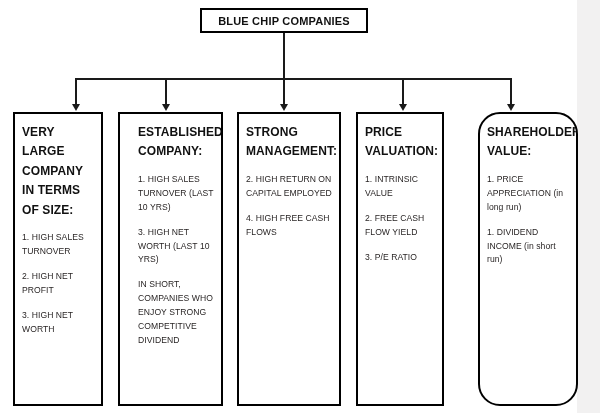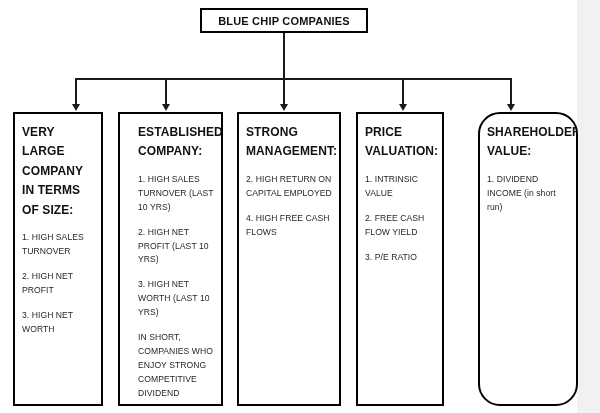--- a/index.html
+++ b/index.html
@@ -155,21 +155,20 @@
       <li class="child-item">1. HIGH SALES TURNOVER</li>
       <li class="child-item">2. HIGH NET PROFIT</li>
       <li class="child-item">3. HIGH NET WORTH</li>
     </ul>
   </div>
 
   <div class="child-box" style="left:118px; width:105px;padding-left:18px;">
     <div class="child-header">ESTABLISHED COMPANY:</div>
     <ul class="child-items">
       <li class="child-item">1. HIGH SALES TURNOVER (LAST 10 YRS)</li>
-      <li class="child-item">2. HIGH NET PROFIT (LAST 10 YRS)</li>
       <li class="child-item">3. HIGH NET WORTH (LAST 10 YRS)</li>
       <li class="child-item">IN SHORT, COMPANIES WHO ENJOY STRONG COMPETITIVE DIVIDEND</li>
     </ul>
   </div>
 
   <div class="child-box" style="left:237px; width:104px;">
     <div class="child-header">STRONG MANAGEMENT:</div>
     <ul class="child-items">
       <li class="child-item">2. HIGH RETURN ON CAPITAL EMPLOYED</li>
       <li class="child-item">4. HIGH FREE CASH FLOWS</li>
@@ -181,17 +180,18 @@
     <ul class="child-items">
       <li class="child-item">1. INTRINSIC VALUE</li>
       <li class="child-item">2. FREE CASH FLOW YIELD</li>
       <li class="child-item">3. P/E RATIO</li>
     </ul>
   </div>
 
   <div class="child-box" style="left:478px; width:100px;border-radius:22px;">
     <div class="child-header">SHAREHOLDER'S VALUE:</div>
     <ul class="child-items">
+      <li class="child-item">1. PRICE APPRECIATION (in long run)</li>
       <li class="child-item">1. DIVIDEND INCOME (in short run)</li>
     </ul>
   </div>
 
 </div>
 
 </body></html>

